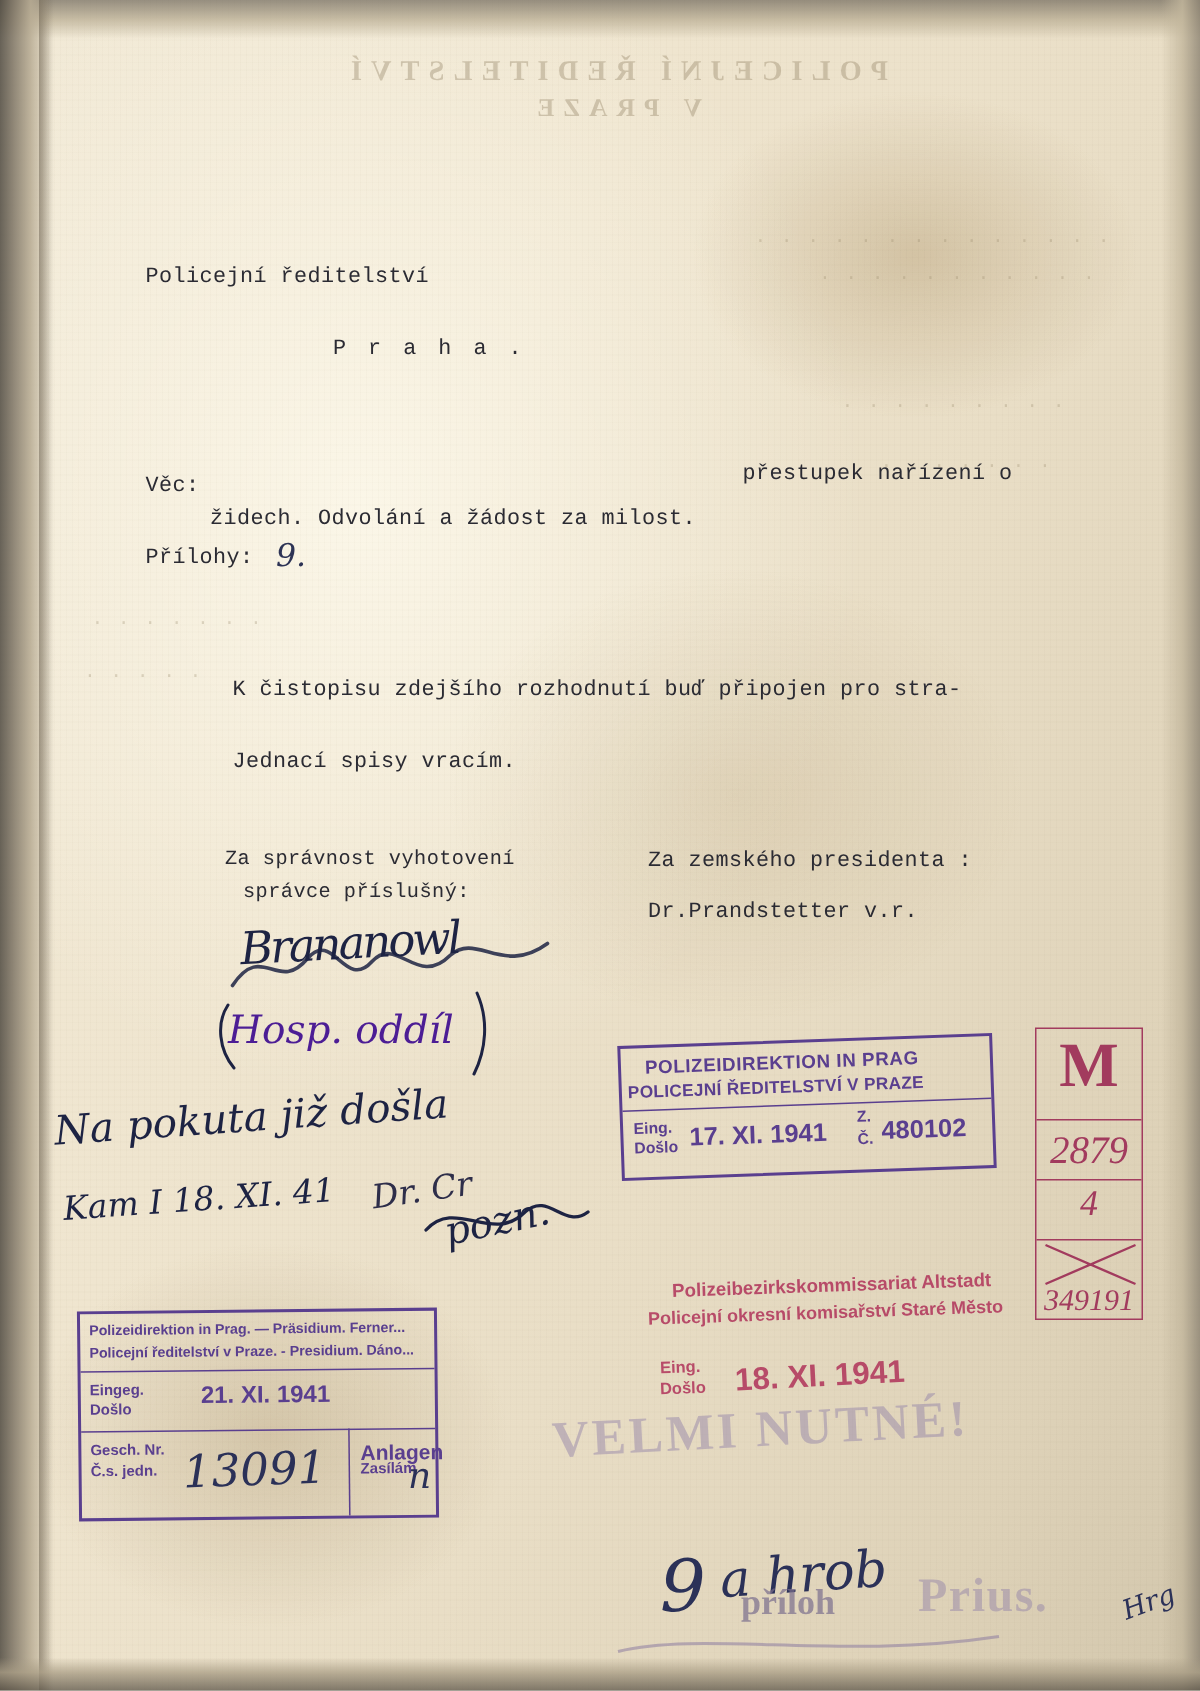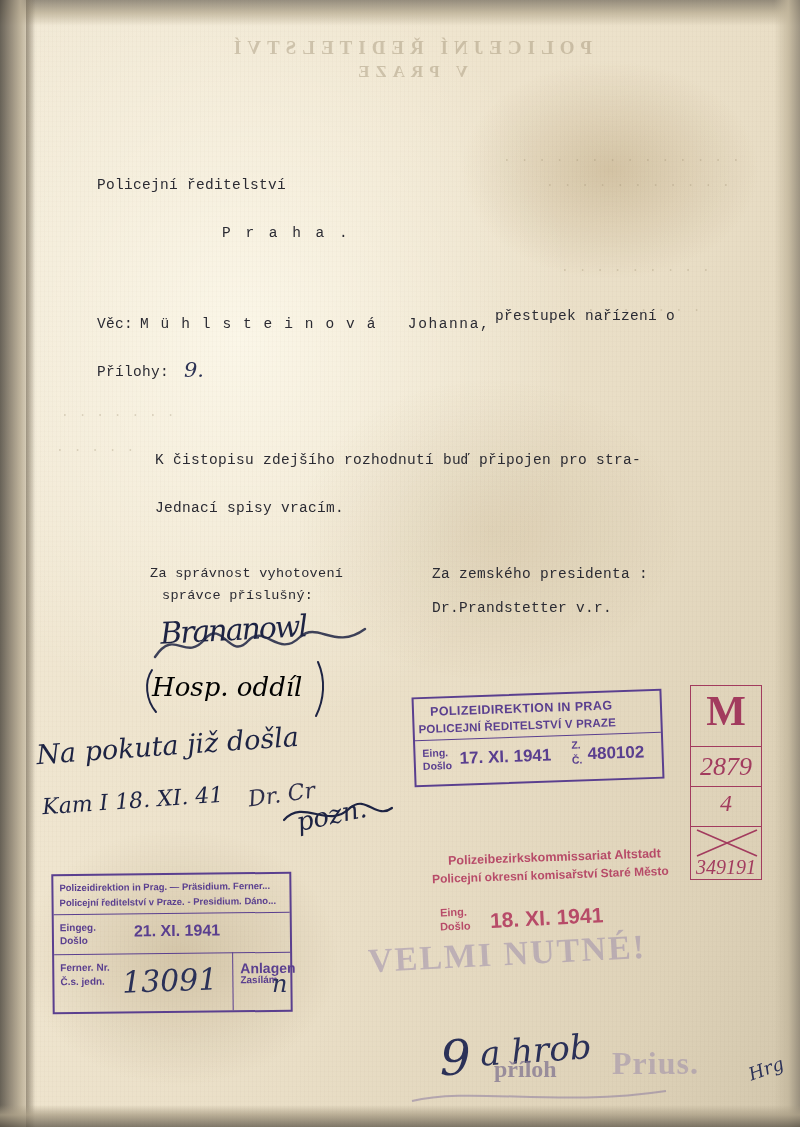--- a/index.html
+++ b/index.html
@@ -197,41 +197,41 @@
   <div class="ghost" style="top:300px; right:100px; font-size:13px;">. . . . . . .</div>
   <div class="ghost" style="top:405px; left:60px; font-size:13px;">. . . . . . .</div>
   <div class="ghost" style="top:440px; left:55px; font-size:13px;">. . . . .</div>
 
   <div class="typed" style="left:97px; top:177px;">Policejní ředitelství</div>
 
   <div class="typed sp" style="left:222px; top:225px;">P r a h a .</div>
 
 
   <div class="typed" style="left:97px; top:316px;">Věc:</div>
-  <div class="typed" style="left:140px; top:316px; letter-spacing:1.6px;">M ü h l s t e i n o v á   Johanna,</div>
   <div class="typed" style="left:495px; top:308px;">přestupek nařízení o</div>
+  <div class="typed" style="left:140px; top:338px;">židech. Odvolání a žádost za milost.</div>
 
   <div class="typed" style="left:97px; top:364px;">Přílohy:</div>
   <div class="hand" style="left:184px; top:358px; font-size:21px; color:#2d3355;">9.</div>
 
   <div class="typed" style="left:155px; top:452px;text-align:right;">K čistopisu zdejšího rozhodnutí buď připojen pro stra-</div>
   <div class="typed" style="left:155px; top:500px;">Jednací spisy vracím.</div>
 
   <div class="typed" style="left:150px; top:566px; font-size:13.5px;">Za správnost vyhotovení</div>
   <div class="typed" style="left:162px; top:588px; font-size:13.5px;">správce příslušný:</div>
 
   <div class="typed" style="left:432px; top:566px;">Za zemského presidenta :</div>
   <div class="typed" style="left:432px; top:600px;">Dr.Prandstetter v.r.</div>
 
   <div class="hand" style="left:160px; top:612px; font-size:30px; color:#1d2343; transform:rotate(-3deg); letter-spacing:-2px;">Brananowl</div>
   <svg class="sig" style="left:150px; top:615px;" width="220" height="60" viewBox="0 0 220 60">
     <path d="M5,42 C25,12 35,48 55,24 C72,4 80,46 98,26 C115,8 128,44 150,22 C168,6 185,36 215,14" fill="none" stroke="#1d2343" stroke-width="2.4" stroke-linecap="round" opacity="0.85"></path>
   </svg>
 
-  <div class="hand" style="left:152px; top:672px; font-size:26px; color:#000000;">Hosp. oddíl</div>
+  <div class="hand" style="left:152px; top:672px; font-size:26px; color:#4c1d95;">Hosp. oddíl</div>
   <svg class="sig" style="left:140px; top:660px;" width="200" height="60" viewBox="0 0 200 60">
     <path d="M12,10 C4,22 6,40 16,52" fill="none" stroke="#1d2343" stroke-width="2" stroke-linecap="round"></path>
     <path d="M178,2 C186,20 184,40 176,56" fill="none" stroke="#1d2343" stroke-width="2" stroke-linecap="round"></path>
   </svg>
 
   <div class="hand" style="left:36px; top:730px; font-size:27px; color:#1d2343; transform:rotate(-4deg);">Na pokuta již došla</div>
   <div class="hand" style="left:42px; top:788px; font-size:22px; color:#1d2343; transform:rotate(-4deg);">Kam I 18. XI. 41</div>
   <div class="hand" style="left:248px; top:782px; font-size:22px; color:#2e2e4a; transform:rotate(-8deg);">Dr. Cr</div>
   <div class="hand" style="left:296px; top:800px; font-size:26px; color:#1d2343; transform:rotate(-12deg);">pozn.</div>
   <svg class="sig" style="left:280px; top:790px;" width="120" height="50" viewBox="0 0 120 50">
@@ -270,21 +270,21 @@
   <div class="red-stamp" style="left:490px; top:906px; font-size:21px; transform:rotate(-3deg);">18. XI. 1941</div>
 
   <div class="stamp-box" style="left:52px; top:873px; width:240px; height:140px; transform:rotate(-0.6deg);">
     <div class="stamp-line" style="left:6px; top:6px; font-size:9.5px;">Polizeidirektion in Prag. — Präsidium. Ferner...</div>
     <div class="stamp-line" style="left:6px; top:21px; font-size:9.5px;">Policejní ředitelství v Praze. - Presidium. Dáno...</div>
     <div style="position:absolute; left:0; right:0; top:38px; border-top:1.5px solid #5a3f8f;"></div>
     <div class="stamp-line" style="left:6px; top:46px; font-size:10px;">Eingeg.</div>
     <div class="stamp-line" style="left:6px; top:59px; font-size:10px;">Došlo</div>
     <div class="stamp-line" style="left:80px; top:47px; font-size:16px;">21. XI. 1941</div>
     <div style="position:absolute; left:0; right:0; top:78px; border-top:1.5px solid #5a3f8f;"></div>
-    <div class="stamp-line" style="left:6px; top:86px; font-size:10px;">Ferner. Nr.</div>
+    <div class="stamp-line" style="left:6px; top:86px; font-size:10px;">Gesch. Nr.</div>
     <div class="stamp-line" style="left:6px; top:100px; font-size:10px;">Č.s. jedn.</div>
     <div class="stamp-line" style="left:186px; top:86px; font-size:14px;text-align:center;">Anlagen</div>
     <div class="stamp-line" style="left:186px; top:100px; font-size:10px;">Zasílám</div>
     <div style="position:absolute; left:178px; top:78px; bottom:0; border-left:1.5px solid #5a3f8f;"></div>
   </div>
   <div class="hand" style="left:122px; top:963px; font-size:30px; color:#2b3158; transform:rotate(-2deg);">13091</div>
   <div class="hand" style="left:272px; top:970px; font-size:24px; color:#2b3158;">n</div>
 
   <div class="big-faint" style="left:368px; top:935px; font-size:34px; letter-spacing:2px; transform:rotate(-3deg);">VELMI NUTNÉ!</div>
 

